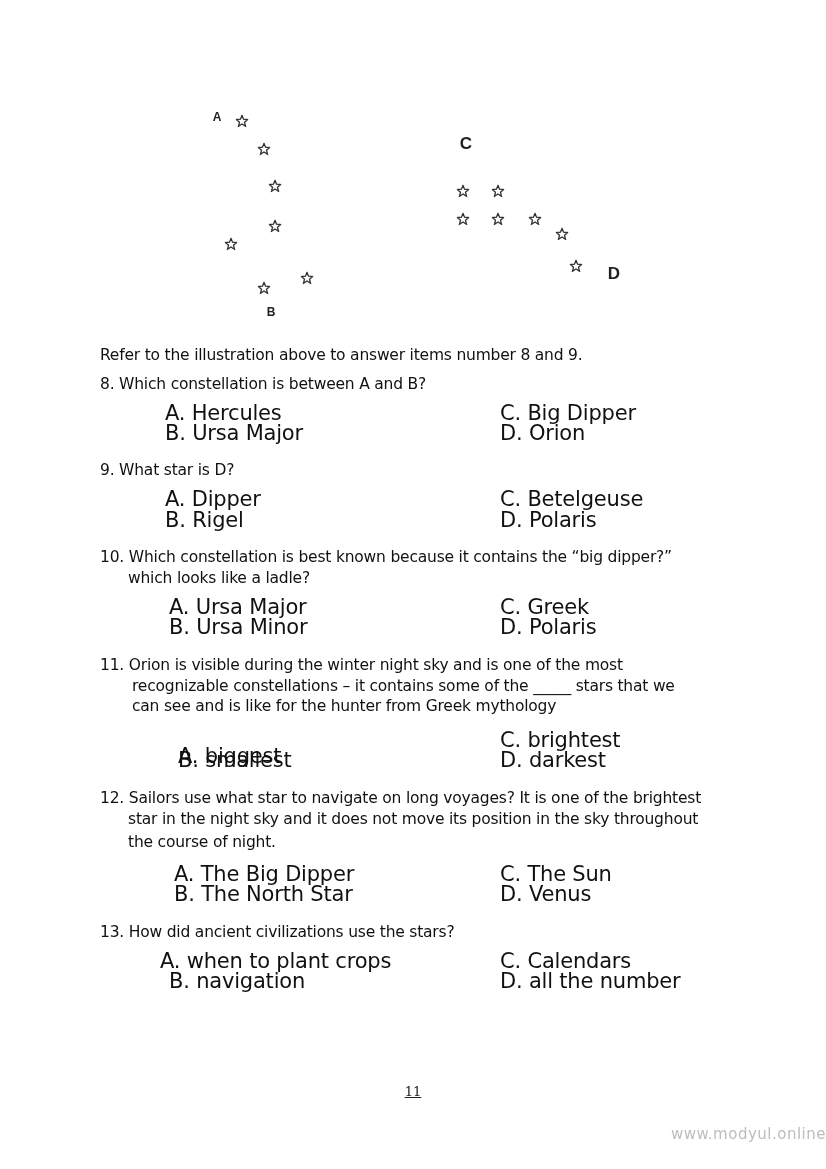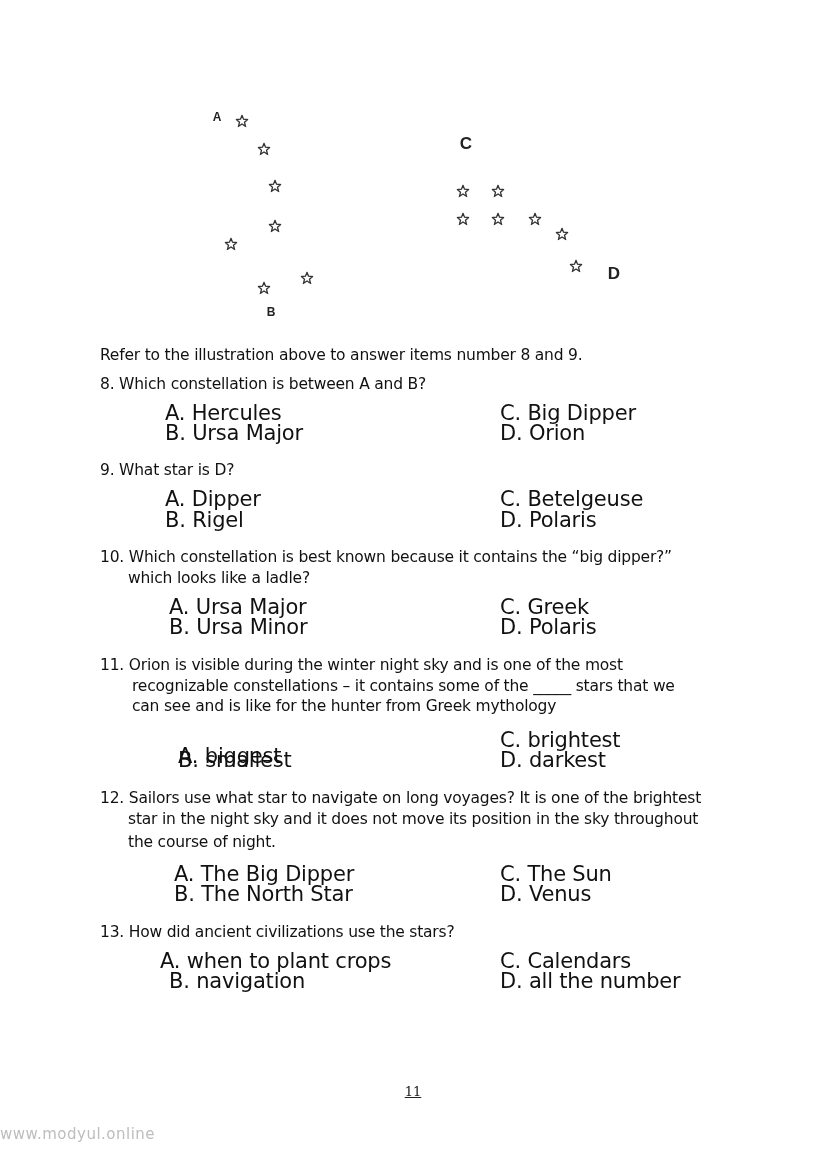--- a/index.html
+++ b/index.html
@@ -9,21 +9,21 @@
   .star { position:absolute; width:13px; height:13px; transform:translate(-50%,-50%); }
   .star svg { width:13px; height:13px; display:block; }
   .lbl { position:absolute; font-family:"Liberation Sans", sans-serif; font-weight:bold;
          color:#222; transform:translate(-50%,-50%); }
   .lbl.small { font-size:12px; }
   .lbl.big { font-size:17px; }
   .text { position:absolute; font-size:15.5px; letter-spacing:-0.2px; white-space:nowrap; color:#111; }
   .opt { position:absolute; font-size:21px; letter-spacing:-0.2px; white-space:nowrap; color:#111; }
   .pagenum { position:absolute; left:0; width:826px; top:1084px; text-align:center;
              font-family:"DejaVu Serif", serif; font-size:13px; color:#222;text-decoration:underline; }
-  .watermark { position:absolute; left:0; width:826px; top:1125px; text-align:left;
+  .watermark { position:absolute; left:0; width:826px; top:1125px; text-align:right;
                font-size:15px; color:#bdbdbd; letter-spacing:0.5px; }
 </style>
 </head>
 <body>
 
 <svg width="0" height="0" style="position:absolute">
   <defs>
     <symbol id="star-shape" viewBox="0 0 24 24">
       <polygon points="12,1.5 14.8,8.6 22.5,9.2 16.6,14.1 18.5,21.8 12,17.6 5.5,21.8 7.4,14.1 1.5,9.2 9.2,8.6" fill="#ffffff" stroke="#333" stroke-width="2.4" stroke-linejoin="miter"></polygon>
     </symbol>

